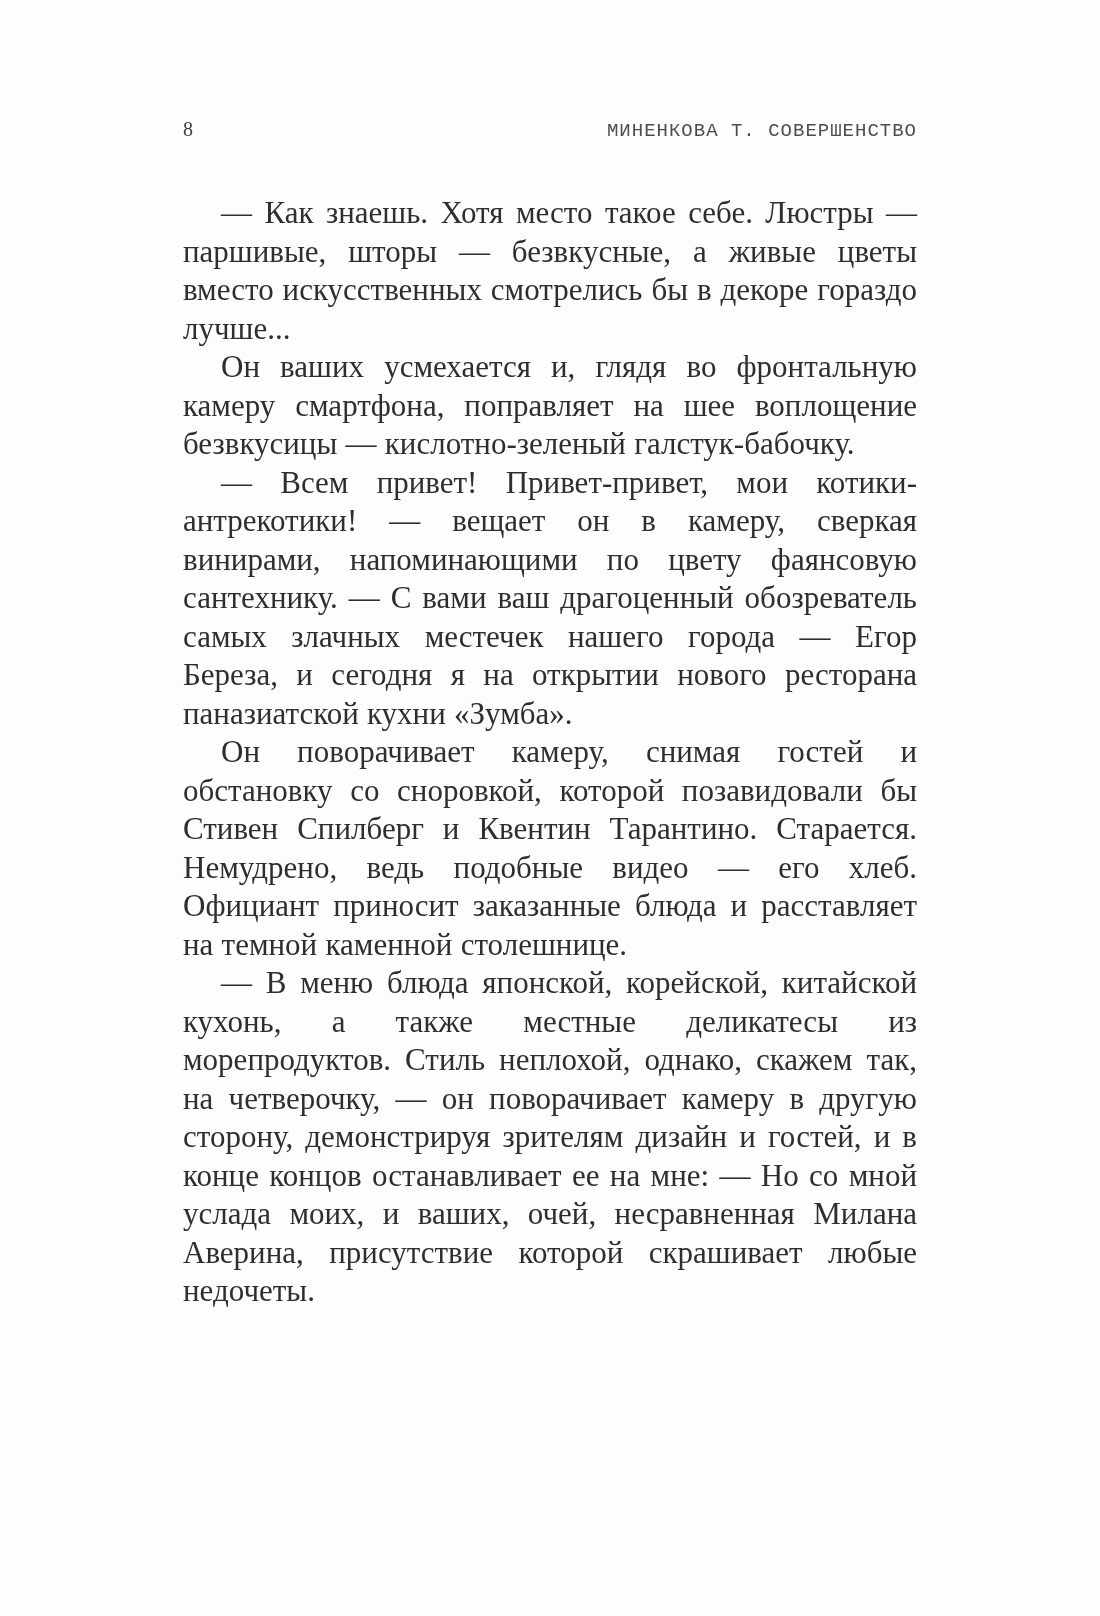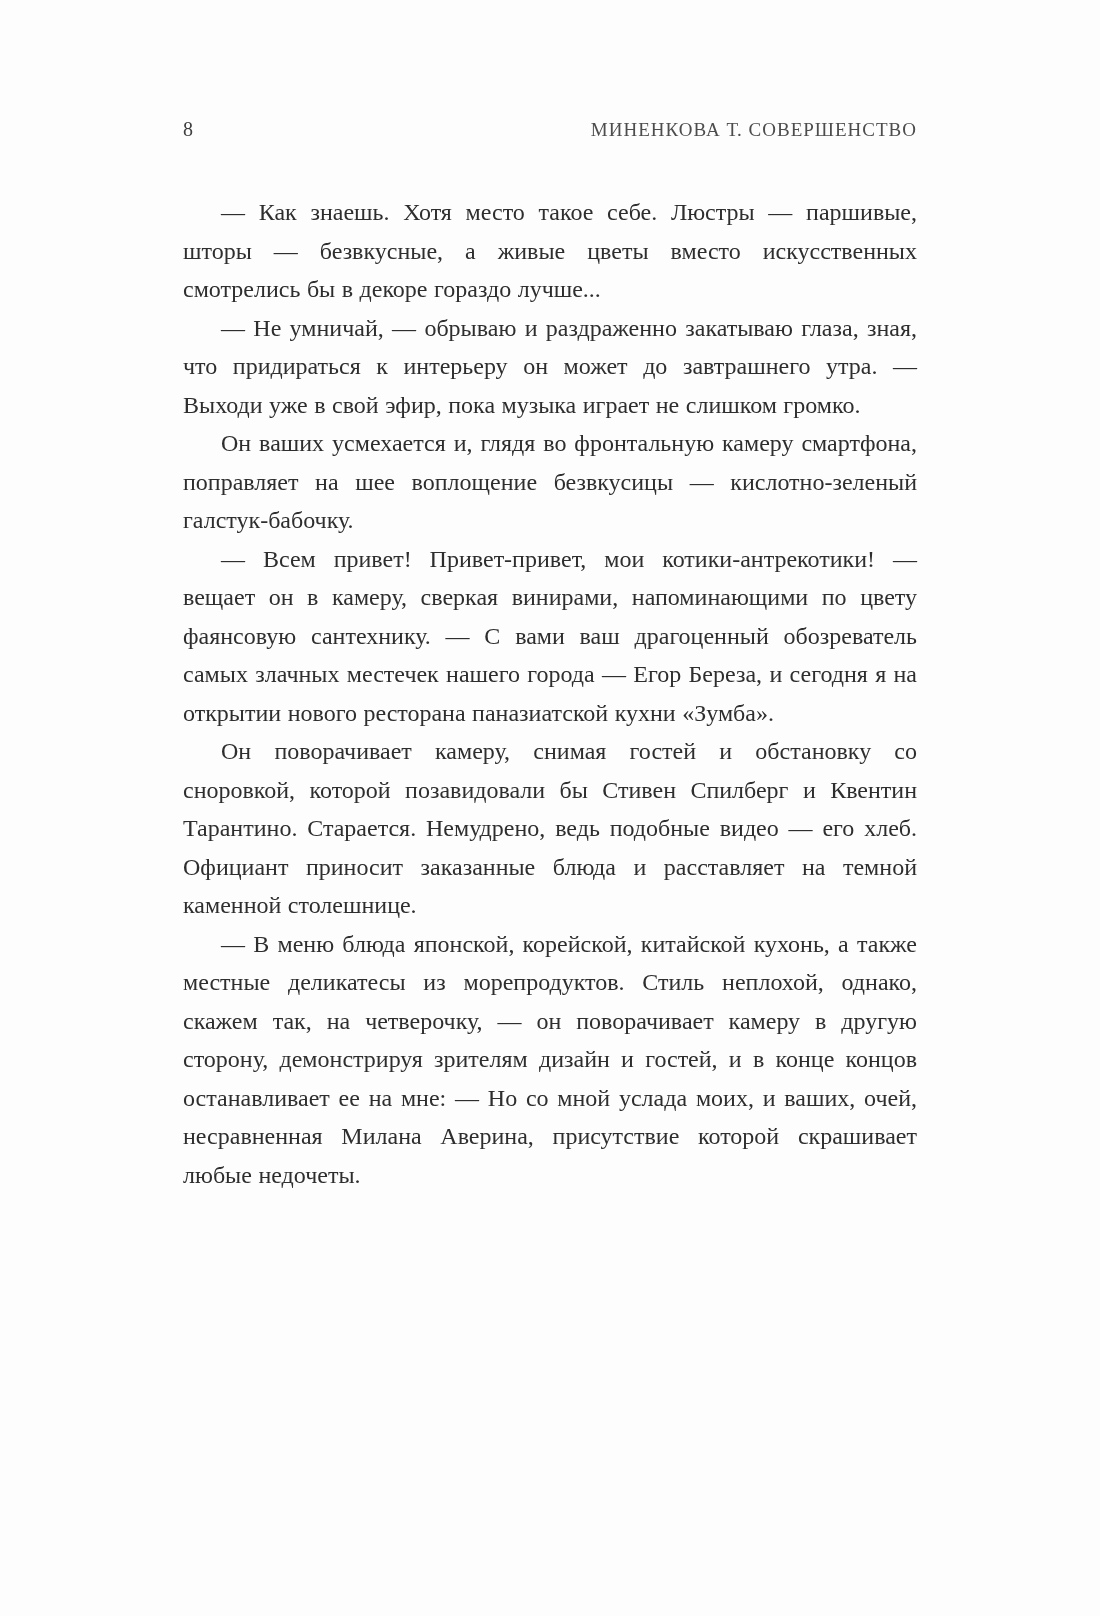--- a/index.html
+++ b/index.html
@@ -29,43 +29,43 @@
   }
 
   .page-number {
     font-size: 20px;
     color: #3f3f3f;
     letter-spacing: 0;
   }
 
   .running-title {
     text-transform: uppercase;
+    font-family: Liberation Mono, monospace;
   }
 
   .body-text p {
-    font-size: 24px;
+    font-size: 31px;
     line-height: 38.5px;
     color: #2e2e2e;
     text-align: justify;
     text-indent: 38px;
     hyphens: auto;
     -webkit-hyphens: auto;
     word-spacing: 0.5px;
   }
 </style>
 </head>
 <body>
 
 <div class="page">
   <header class="running-head">
     <span class="page-number">8</span>
     <span class="running-title">МИНЕНКОВА Т. СОВЕРШЕНСТВО</span>
   </header>
 
   <main class="body-text">
       <p>— Как знаешь. Хотя место такое себе. Люстры — паршивые, шторы — безвкусные, а живые цветы вместо искусственных смотрелись бы в декоре гораздо лучше...</p>
-      <p>— Не умничай, — обрываю и раздраженно закатываю глаза, зная, что придираться к интерьеру он может до завтрашнего утра. — Выходи уже в свой эфир, пока музыка играет не слишком громко.</p>
       <p>Он ваших усмехается и, глядя во фронтальную камеру смартфона, поправляет на шее воплощение безвкусицы — кислотно-зеленый галстук-бабочку.</p>
       <p>— Всем привет! Привет-привет, мои котики-антрекотики! — вещает он в камеру, сверкая винирами, напоминающими по цвету фаянсовую сантехнику. — С вами ваш драгоценный обозреватель самых злачных местечек нашего города — Егор Береза, и сегодня я на открытии нового ресторана паназиатской кухни «Зумба».</p>
       <p>Он поворачивает камеру, снимая гостей и обстановку со сноровкой, которой позавидовали бы Стивен Спилберг и Квентин Тарантино. Старается. Немудрено, ведь подобные видео — его хлеб. Официант приносит заказанные блюда и расставляет на темной каменной столешнице.</p>
       <p>— В меню блюда японской, корейской, китайской кухонь, а также местные деликатесы из морепродуктов. Стиль неплохой, однако, скажем так, на четверочку, — он поворачивает камеру в другую сторону, демонстрируя зрителям дизайн и гостей, и в конце концов останавливает ее на мне: — Но со мной услада моих, и ваших, очей, несравненная Милана Аверина, присутствие которой скрашивает любые недочеты.</p>
     </main>
 </div>
 
 </body></html>

